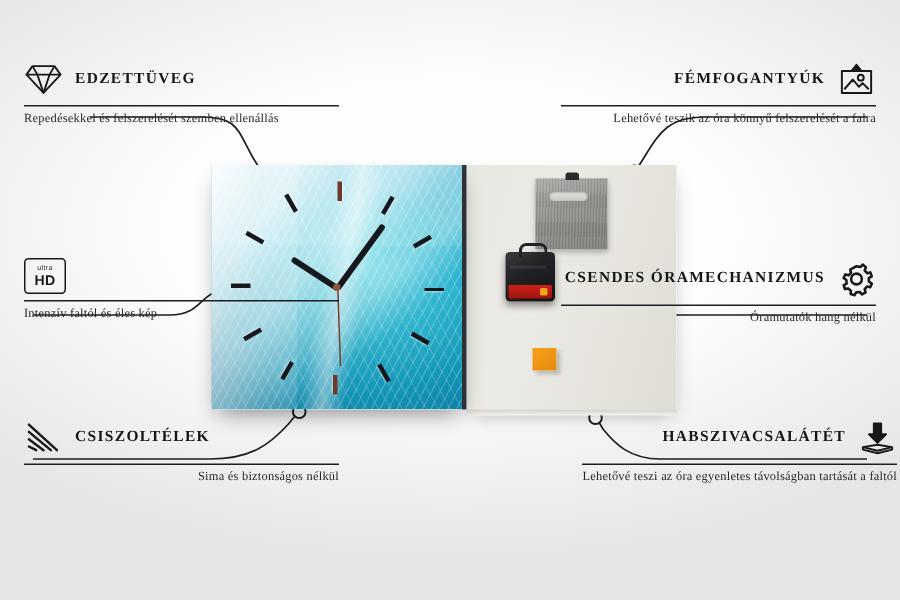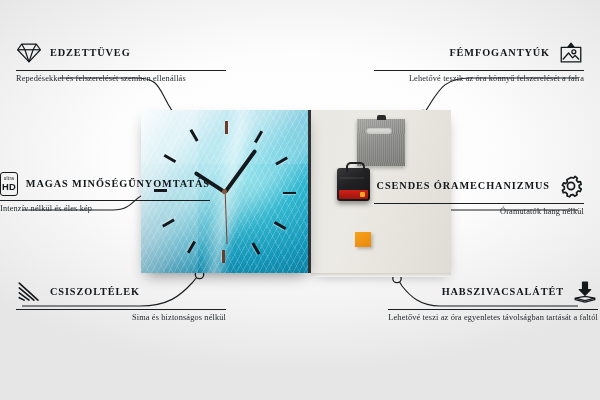--- a/index.html
+++ b/index.html
@@ -122,21 +122,21 @@
   .rule{height:1.1px;background:#1b1f22;margin:4px 0 3px;}
   .sub{font-size:8.3px;line-height:1.3;color:#23282b;letter-spacing:.15px;}
   .callout.right .sub{text-align:right;}
   .icon{width:26px;height:26px;flex:0 0 26px;display:block;}
 
   
   .wires{position:absolute;inset:0;pointer-events:none;}
 
   
   #c-glass{left:16px;top:40px;}
-  #c-print{left:0;top:172px;}
+  #c-print{left:16px;top:172px;}
   #c-edge{left:16px;top:279px;text-align:right;}
   #c-hook{left:374px;top:40px;}
   #c-mech{left:374px;top:173px;}
   #c-foam{left:388px;top:279px;}
 
   .hd-badge{
     width:26px;height:22px;border:1.4px solid #15191c;border-radius:3px;
     display:flex;flex-direction:column;align-items:center;justify-content:center;
     font-family:"Liberation Sans", sans-serif;color:#15191c;line-height:1;
   }
@@ -256,27 +256,23 @@
     <div class="rule"></div>
     <div class="sub">Repedésekkel és felszerelését szemben ellenállás</div>
   </div>
 
   <div class="callout left" id="c-print">
     <div class="head">
       <div class="hd-badge">
         <div class="u">ultra</div>
         <div class="h">HD</div>
       </div>
-      <div class="titles">
-        <span>MAGAS MINŐSÉGŰ</span>
-        <span>NYOMTATÁS</span>
-      </div>
-    </div>
-    <div class="rule"></div>
-    <div class="sub">Intenzív nélkül és éles kép</div>
+    </div>
+    <div class="rule"></div>
+    <div class="sub">Intenzív faltól és éles kép</div>
   </div>
 
   <div class="callout left" id="c-edge">
     <div class="head">
       <svg class="icon" viewBox="0 0 32 28">
         <g stroke="#15191c" stroke-width="2" stroke-linecap="round">
           <path d="M4 3 L27 24"></path>
             <path d="M4 9 L22 24"></path>
             <path d="M4 15 L16 24"></path>
             <path d="M4 21 L10 24"></path>

